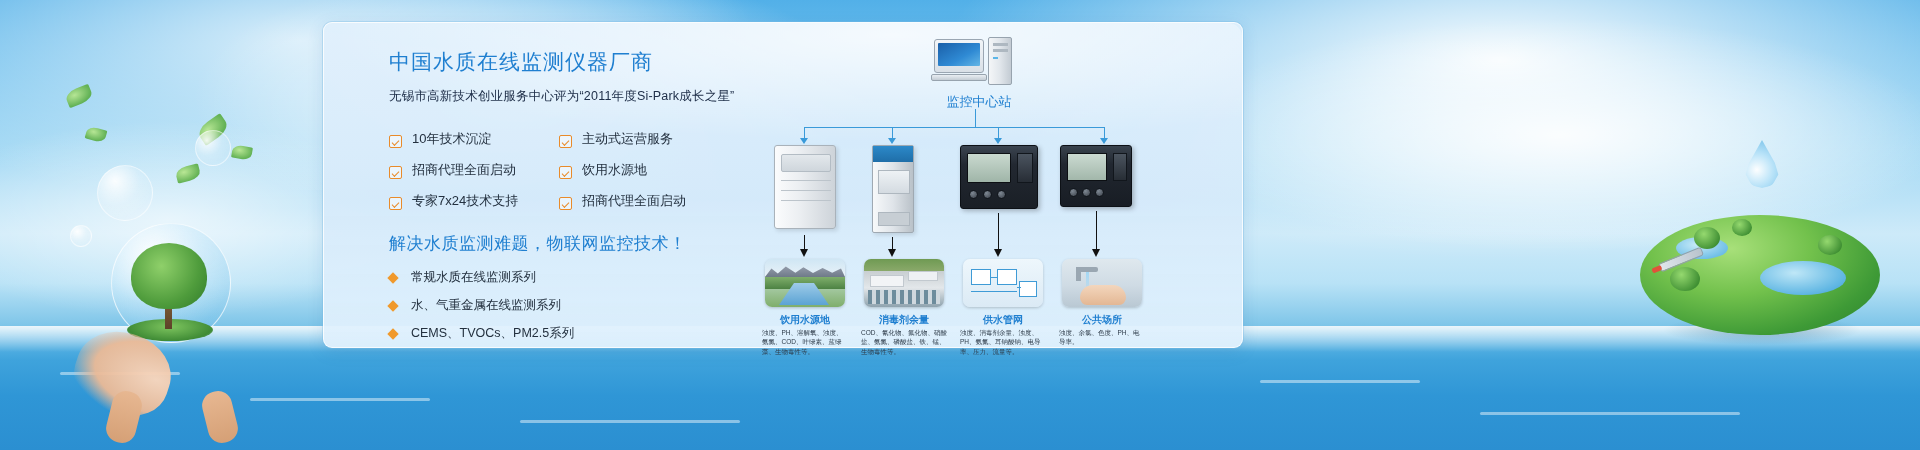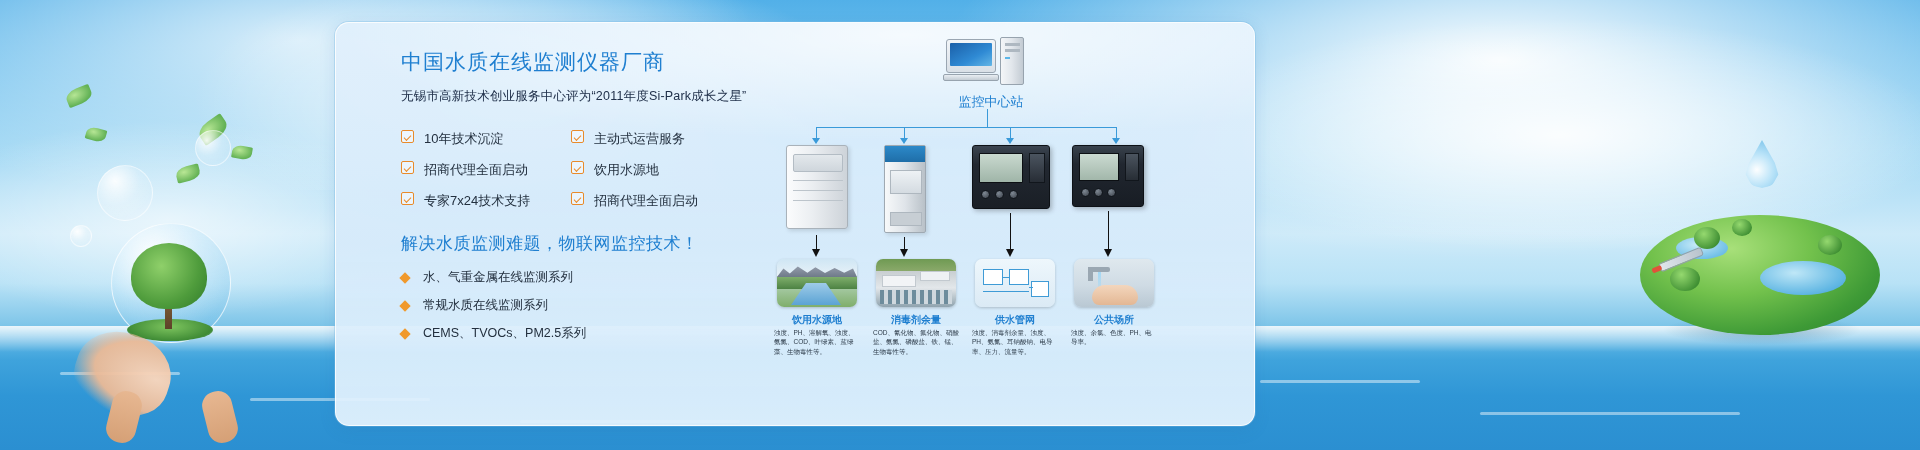--- a/index.html
+++ b/index.html
@@ -23,38 +23,38 @@
     background:radial-gradient(ellipse at 40% 50%, rgba(255,255,255,.6) 0%, rgba(255,255,255,0) 70%); }
 
   #seaband { position:absolute; left:0; right:0; top:330px; height:120px;
     background:linear-gradient(to bottom,#6fc0e9 0%, #3fa3dc 25%, #2f96d6 55%, #2b8fd1 100%); }
   #seashine { position:absolute; left:0; right:0; top:326px; height:26px;
     background:linear-gradient(to bottom, rgba(255,255,255,.85), rgba(255,255,255,0)); }
   .wave { position:absolute; height:3px; border-radius:3px; background:rgba(255,255,255,.45); }
 
   
   #card {
-    position:absolute; left:335px; top:22px; width:920px; height:404px;
-    border-radius:14px;
+    position:absolute; left:323px; top:22px; width:920px; height:326px;
+    border-radius:9px;
     background:linear-gradient(to bottom, rgba(225,240,252,.93) 0%, rgba(214,234,250,.93) 55%, rgba(225,241,253,.95) 100%);
     border:1px solid rgba(255,255,255,.8);
     box-shadow:0 0 0 1px rgba(120,185,230,.35), 0 4px 16px rgba(40,110,170,.15);
   }
   #cardGloss { position:absolute; left:0; top:0; right:0; height:120px;
     border-radius:14px 14px 0 0;
     background:radial-gradient(ellipse at 62% 10%, rgba(255,255,255,.75) 0%, rgba(255,255,255,0) 70%); }
 
   
   #leftCol { position:absolute; left:65px; top:25px; width:400px; }
   #title { color:#1f7fd0; font-size:21px; letter-spacing:1px; font-weight:400; }
   #subtitle { color:#20304a; font-size:12.5px; margin-top:12px; letter-spacing:.2px; }
 
   #features { margin-top:25px; width:330px; }
   .frow { display:flex; margin-bottom:13px; }
-  .fitem { display:flex; align-items:flex-start; }
+  .fitem { display:flex; align-items:flex-end; }
   .fitem.c1 { width:170px; }
   .chk { width:13px; height:13px; border:1.4px solid #e98b2a; border-radius:2px;
          position:relative; flex:0 0 auto; background:rgba(255,255,255,.5); }
   .chk:after { content:""; position:absolute; left:2px; top:4px; width:6px; height:3px;
         border-left:1.6px solid #e98b2a; border-bottom:1.6px solid #e98b2a;
         transform:rotate(-45deg); }
   .flabel { font-size:13px; color:#23303f; margin-left:10px; white-space:nowrap; }
 
   #headline2 { margin-top:22px; color:#1f7fd0; font-size:17px; letter-spacing:.5px; }
 
@@ -332,25 +332,25 @@
         </div>
       </div>
 
     </div>
 
     <div id="headline2">解决水质监测难题，物联网监控技术！</div>
 
     <div id="bullets">
       <div class="brow">
         <span class="dia"></span>
-        <span class="blabel">水、气重金属在线监测系列</span>
+        <span class="blabel">常规水质在线监测系列</span>
       </div>
       <div class="brow">
         <span class="dia"></span>
-        <span class="blabel">常规水质在线监测系列</span>
+        <span class="blabel">水、气重金属在线监测系列</span>
       </div>
       <div class="brow">
         <span class="dia"></span>
         <span class="blabel">CEMS、TVOCs、PM2.5系列</span>
       </div>
     </div>
 
   </div>
 
   <div id="diagram">

